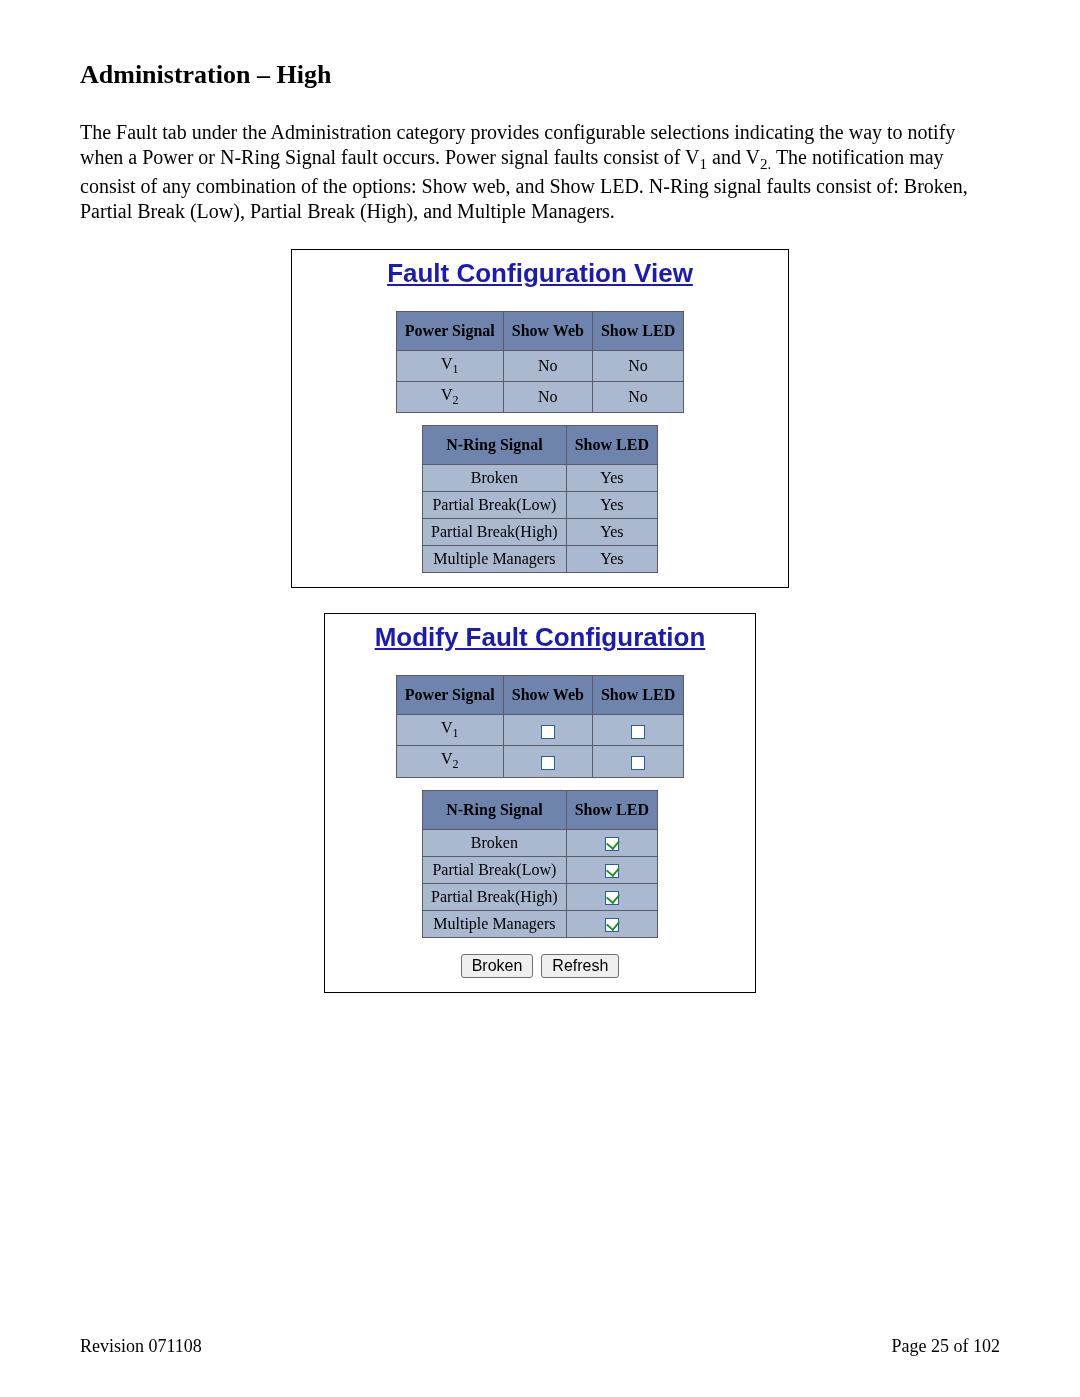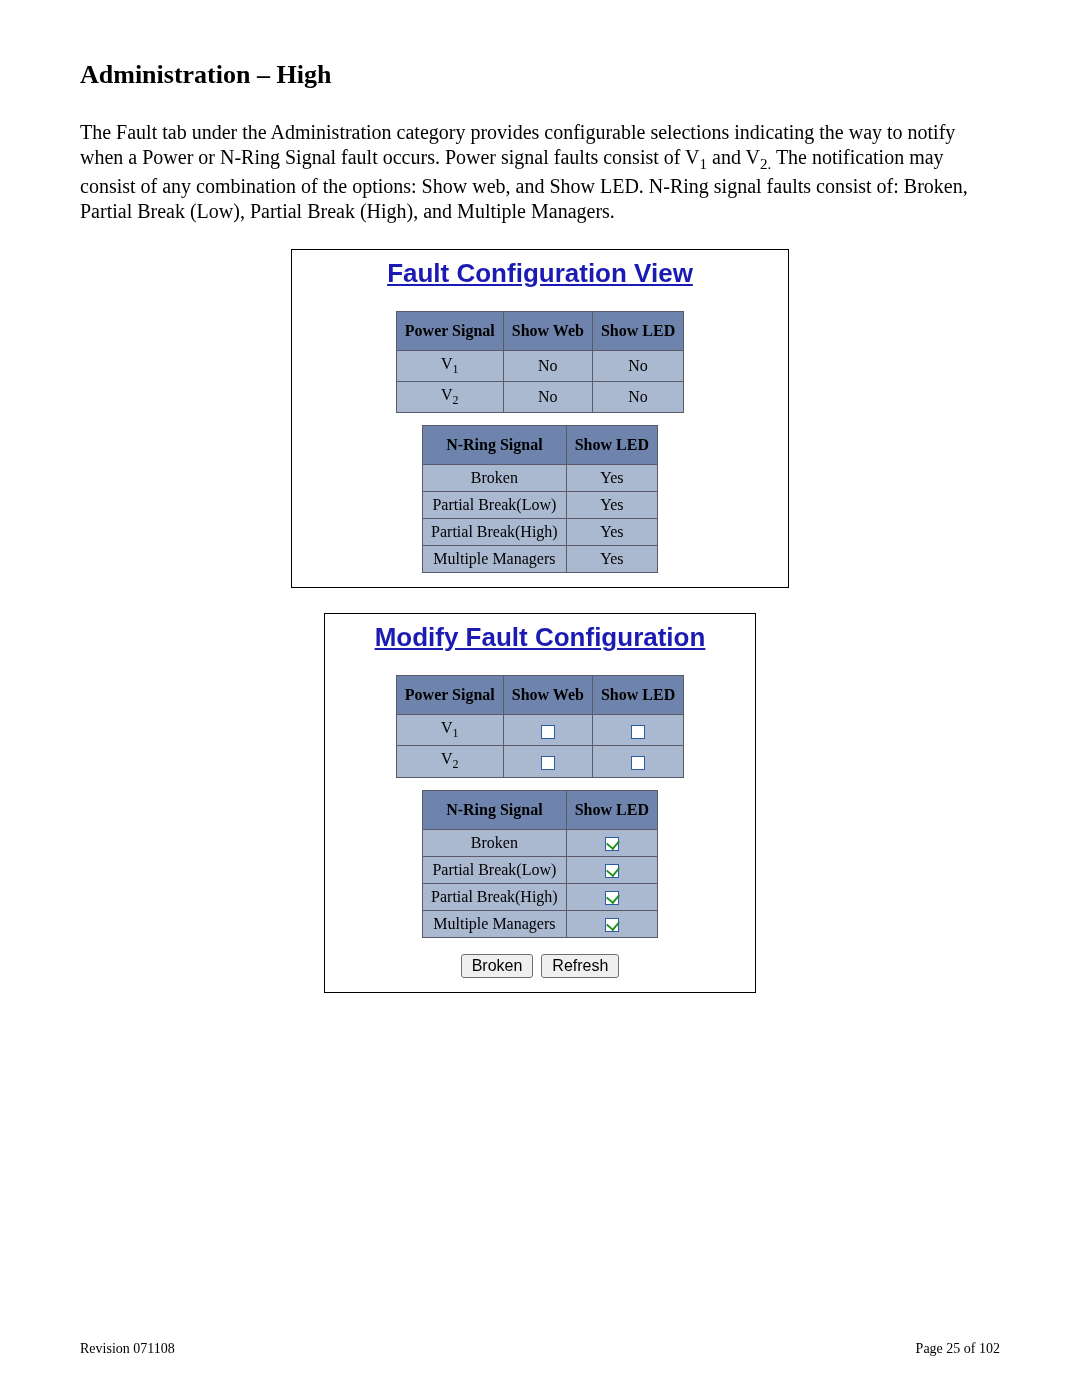--- a/index.html
+++ b/index.html
@@ -107,21 +107,21 @@
     border-right: 2px solid #1a8f1a;
     border-bottom: 2px solid #1a8f1a;
     transform: rotate(40deg) scale(0.9);
   }
 
   .footer {
     position: absolute;
     bottom: 40px;
     left: 80px;
     right: 80px;
-    font-size: 14px;
+    font-size: 18px;
     display: flex;
     justify-content: space-between;
   }
 </style>
 </head>
 <body>
 
 <div class="page">
 
   <h2 class="title">Administration – High</h2>

